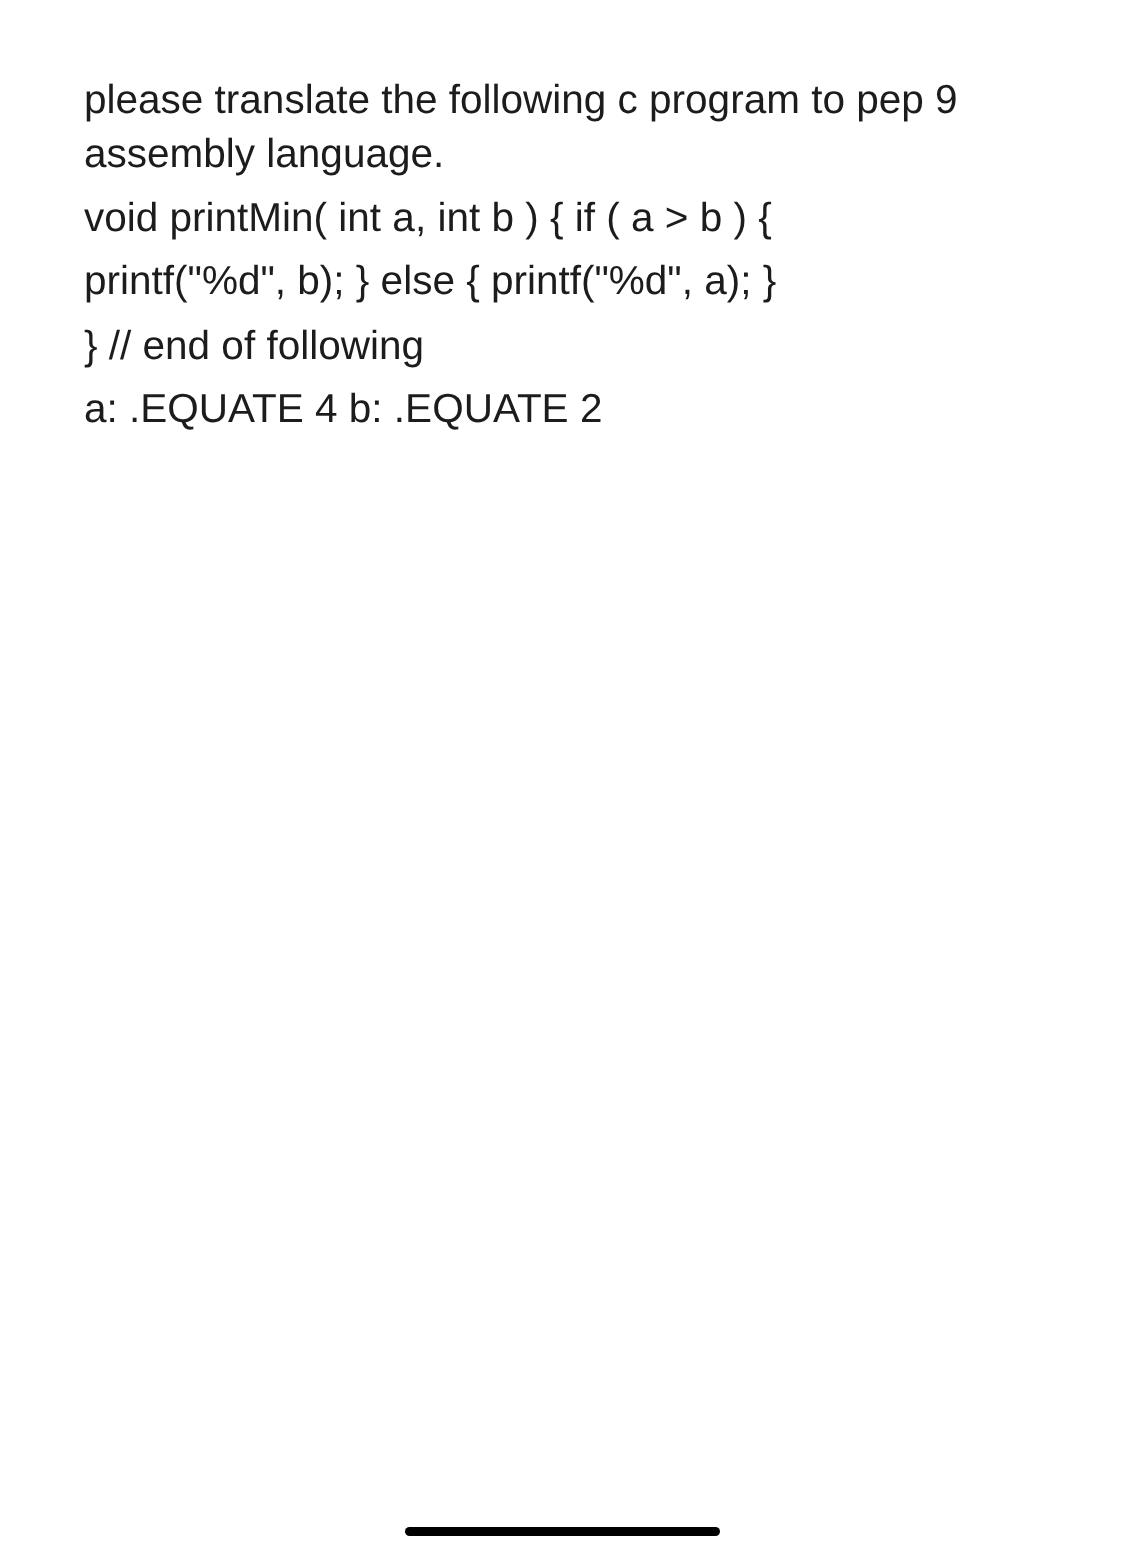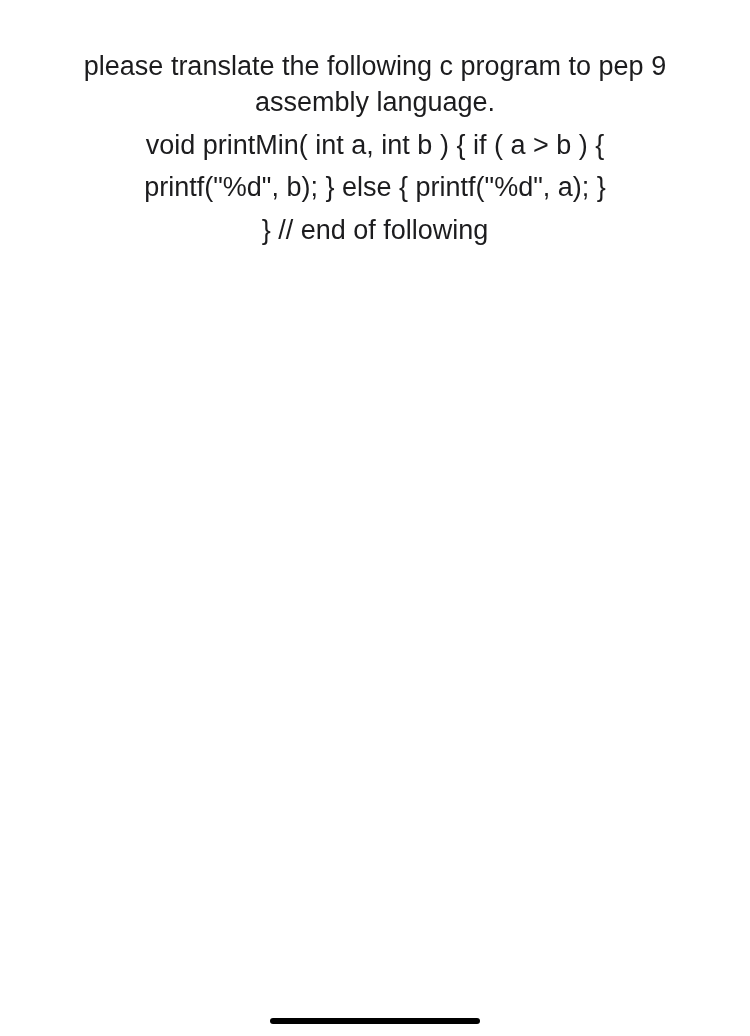--- a/index.html
+++ b/index.html
@@ -15,36 +15,36 @@
       position: relative;
       padding: 48px 56px 0 56px;
     }
     .content {
       color: #1c1c1e;
       font-size: 27px;
       line-height: 1.35;
     }
     .paragraph {
       margin-bottom: 6px;
-      text-align: center;
     }
     .home-indicator {
       position: absolute;
       bottom: 12px;
       left: 50%;
       transform: translateX(-50%);
       width: 210px;
       height: 6px;
       background: #000000;
       border-radius: 3px;
     }
   </style>
 </head>
 <body>
 
 <div class="content">
   <p class="paragraph">please translate the following c program to pep 9 assembly language.</p>
   <p class="paragraph">void printMin( int a, int b ) { if ( a &gt; b ) {</p>
   <p class="paragraph">printf("%d", b); } else { printf("%d", a); }</p>
   <p class="paragraph">} // end of following</p>
+  <p class="paragraph">a: .EQUATE 4 b: .EQUATE 2</p>
 </div>
 
 <div class="home-indicator"></div>
 
 </body></html>

